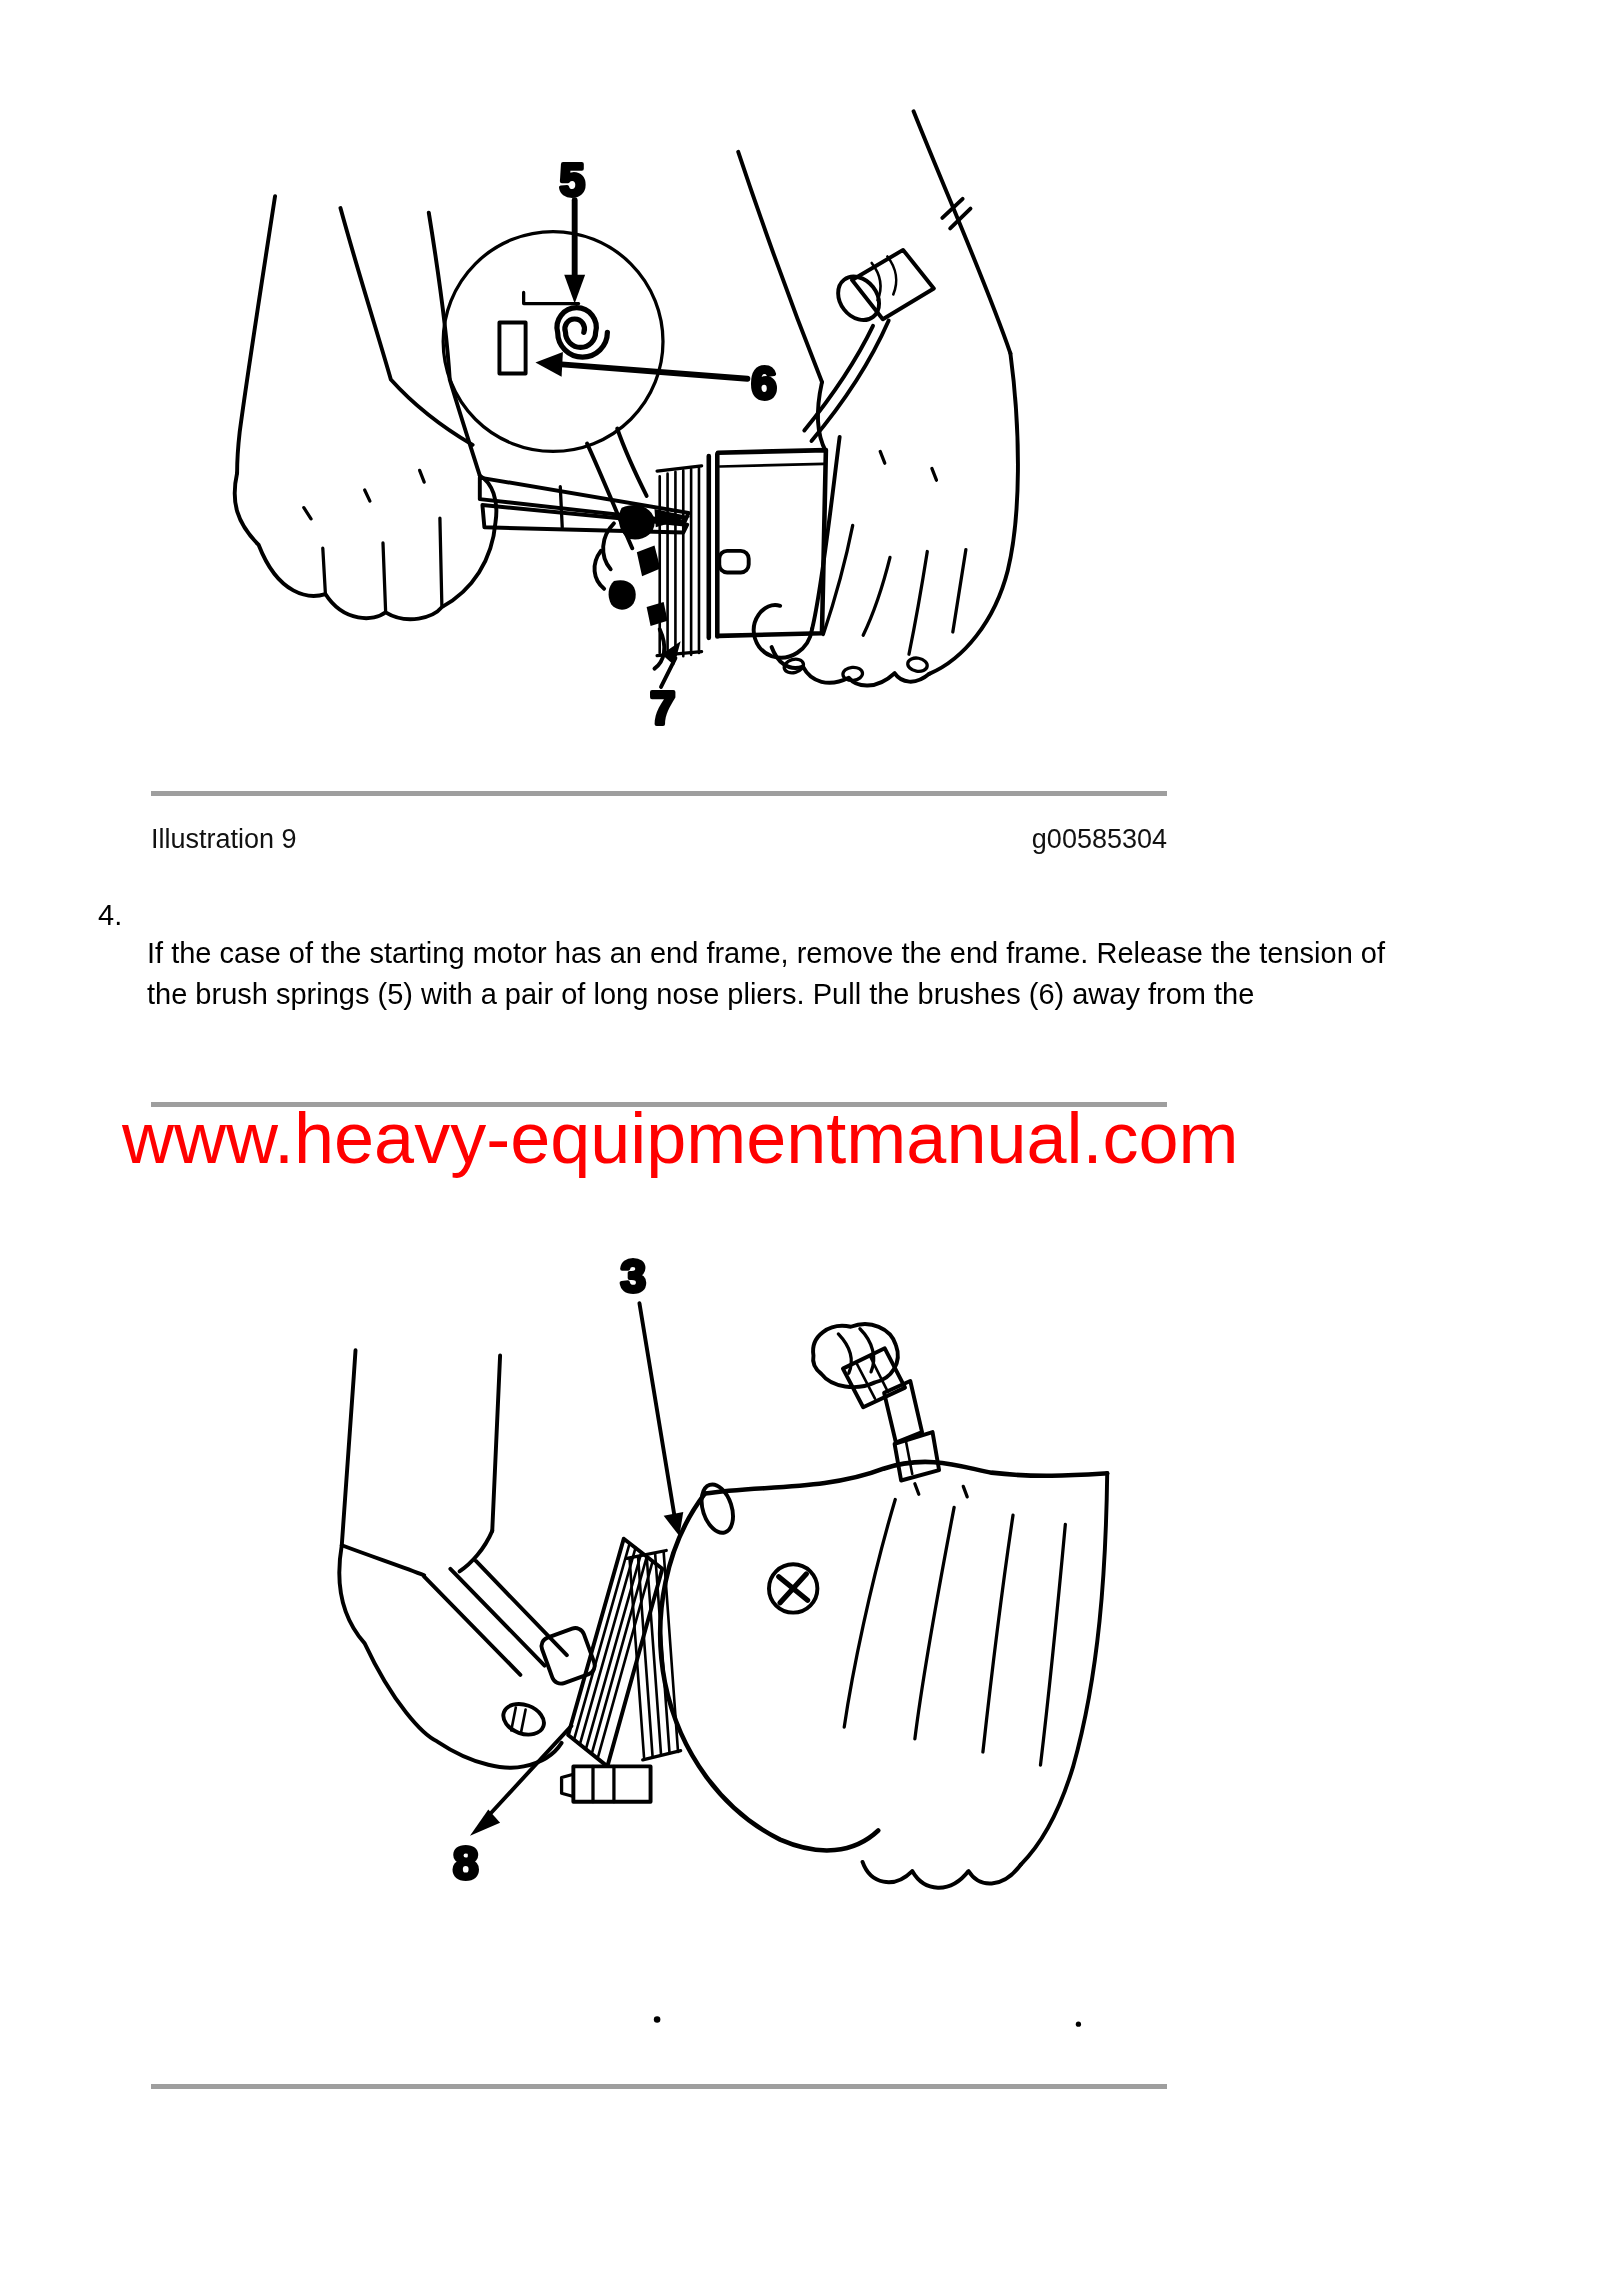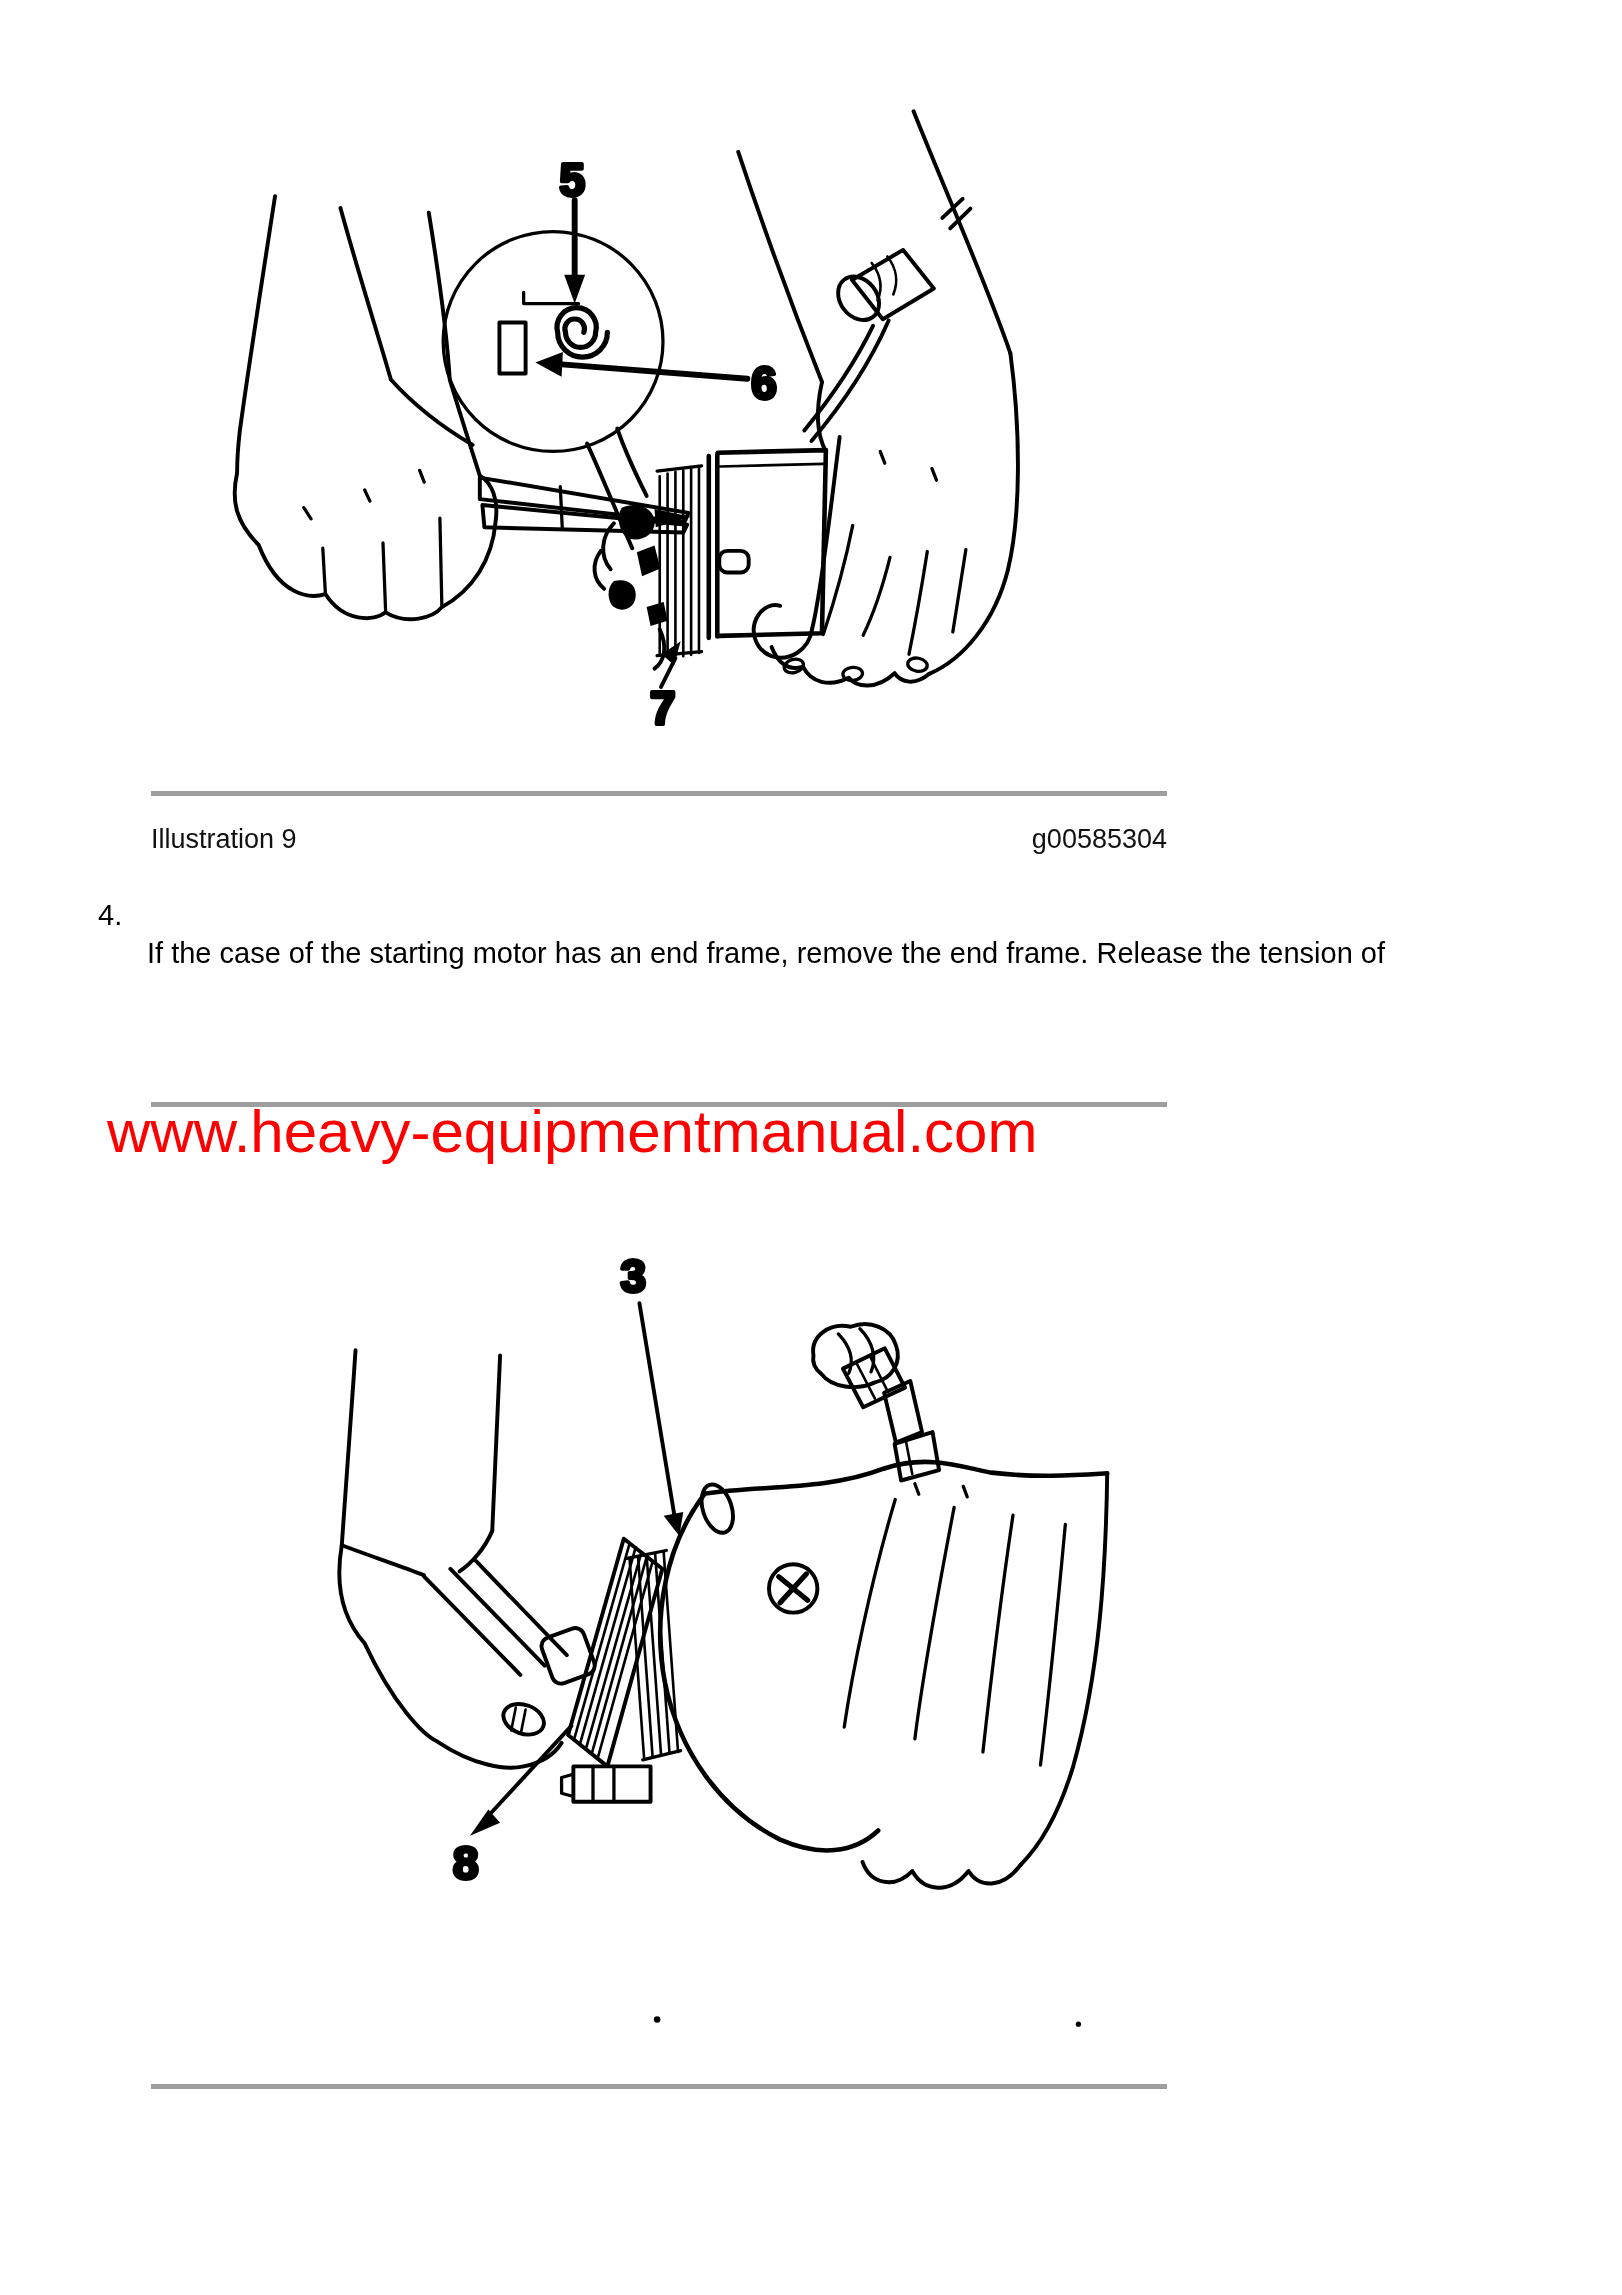--- a/index.html
+++ b/index.html
@@ -11,21 +11,21 @@
   #divider-1{top:791px;}
   #divider-2{top:1102px;}
   #divider-3{top:2084px;}
   .caption-row{position:absolute;left:151px;top:826px;width:1016px;
                display:flex;justify-content:space-between;align-items:baseline;
                font-size:27px;line-height:1;color:#111;}
   .step{position:absolute;left:98px;top:895px;width:1459px;display:flex;}
   .step-number{width:49px;font-size:29px;line-height:41px;flex:0 0 auto;}
   .step-text{font-size:29px;line-height:41px;margin-top:38px;}
   .step-text div{white-space:nowrap;}
-  .watermark{position:absolute;left:107px;top:1099px;font-size:60px;line-height:1.1;
+  .watermark{position:absolute;left:122px;top:1099px;font-size:72px;line-height:1.1;
              letter-spacing:0px;white-space:nowrap;color:var(--accent,#ff0000);}
   text.callout{font-size:70px;font-weight:700;fill:#000;
                font-family:"Liberation Sans", sans-serif;}
 </style>
 </head>
 <body>
 
 <div class="page">
 
   <svg class="art" viewBox="0 0 2480 3508" fill="none" stroke="#000" stroke-width="6" stroke-linecap="round" stroke-linejoin="round">
@@ -215,19 +215,20 @@
 
   <div class="caption-row">
     <span>Illustration 9</span>
     <span>g00585304</span>
   </div>
 
   <div class="step">
     <div class="step-number">4.</div>
     <div class="step-text">
       <div>If the case of the starting motor has an end frame, remove the end frame. Release the tension of</div>
+      <div>the brush springs (5) with a pair of long nose pliers. Pull the brushes (6) away from the</div>
     </div>
   </div>
 
   <div class="watermark">www.heavy-equipmentmanual.com</div>
 
 </div>
 
 
 </body></html>

